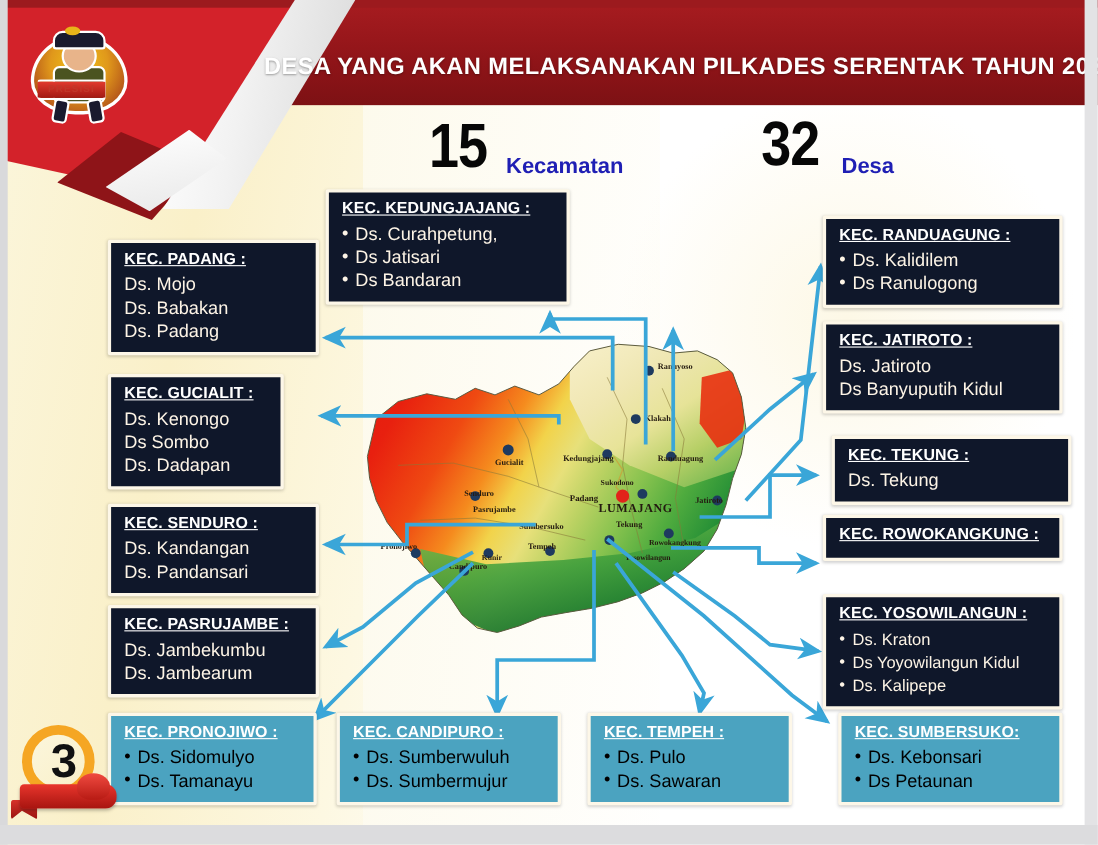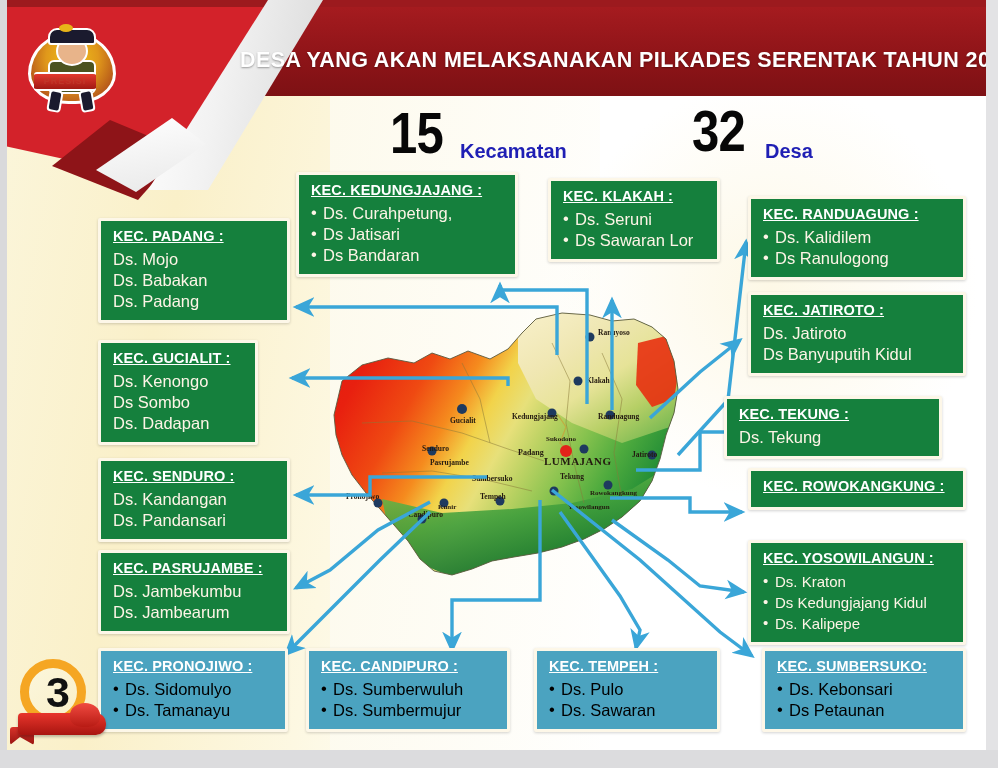--- a/index.html
+++ b/index.html
@@ -70,21 +70,21 @@
       line-height:57px; font-family:"Liberation Sans Narrow","Liberation Sans",sans-serif;
       transform:scaleX(.86); transform-origin:left center; letter-spacing:-1px; }
   .counter-lab { position:absolute; color:#1f1fb4; font-weight:bold; font-size:20px;
       font-family:"Liberation Sans Narrow","Liberation Sans",sans-serif; }
   #n15 { left:390px; top:105px; } #l15 { left:460px; top:140px; }
   #n32 { left:692px; top:103px; } #l32 { left:765px; top:140px; }
 
   
   .box { position:absolute; border:3px solid #fdf7e8; border-radius:2px;
       box-shadow:0 1px 3px rgba(0,0,0,.18); padding:7px 10px 8px 12px; }
-  .box.orange { background:#15803d; }
+  .box.orange { background:#0f172a; }
   .box.blue   { background:#4ba3c0; }
   .box h3 { font-size:14.5px; font-weight:bold; color:#ffffff; text-decoration:underline;
       letter-spacing:.1px; margin-bottom:5px; white-space:nowrap;
       font-family:"Liberation Sans Narrow","Liberation Sans",sans-serif; }
   .box ul { list-style:none; }
   .box li { font-size:16.5px; color:#fdf4e6; line-height:21px; white-space:nowrap;
       font-family:"Liberation Sans","Liberation Sans",sans-serif; }
   .box.bul li { padding-left:12px; position:relative; }
   .box.bul li:before { content:"\2022"; position:absolute; left:0; top:-1px; }
   .box.blue li { color:#000000; }
@@ -321,60 +321,53 @@
 
   <div class="box orange bul" style="left:296px; top:172px; width:222px;">
     <h3>KEC. KEDUNGJAJANG :</h3>
     <ul>
       <li>Ds. Curahpetung,</li>
       <li>Ds Jatisari</li>
       <li>Ds Bandaran</li>
     </ul>
   </div>
 
-  <div class="box orange bul" style="left:548px; top:178px; width:172px;">
-    <h3>KEC. KLAKAH :</h3>
-    <ul>
-      <li>Ds. Seruni</li>
-      <li>Ds Sawaran Lor</li>
-    </ul>
-  </div>
 
   <div class="box orange bul" style="left:748px; top:196px; width:218px;">
     <h3>KEC. RANDUAGUNG :</h3>
     <ul>
       <li>Ds. Kalidilem</li>
       <li>Ds Ranulogong</li>
     </ul>
   </div>
 
   <div class="box orange" style="left:748px; top:292px; width:218px;">
     <h3>KEC. JATIROTO :</h3>
     <ul>
       <li>Ds. Jatiroto</li>
       <li>Ds Banyuputih Kidul</li>
     </ul>
   </div>
 
-  <div class="box orange" style="left:724px; top:396px; width:218px;">
+  <div class="box orange" style="left:756px; top:396px; width:218px;">
     <h3>KEC. TEKUNG :</h3>
     <ul>
       <li>Ds. Tekung</li>
     </ul>
   </div>
 
   <div class="box orange" style="left:748px; top:468px; width:218px;">
     <h3>KEC. ROWOKANGKUNG :</h3>
   </div>
 
   <div class="box orange bul" style="left:748px; top:540px; width:218px;">
     <h3>KEC. YOSOWILANGUN :</h3>
     <ul>
       <li style="font-size:15px">Ds. Kraton</li>
-      <li style="font-size:15px">Ds Kedungjajang Kidul</li>
+      <li style="font-size:15px">Ds Yoyowilangun Kidul</li>
       <li style="font-size:15px">Ds. Kalipepe</li>
     </ul>
   </div>
 
   <div class="box blue bul" style="left:98px;  top:648px; width:190px;">
     <h3>KEC. PRONOJIWO :</h3>
     <ul>
       <li>Ds. Sidomulyo</li>
       <li>Ds. Tamanayu</li>
     </ul>

